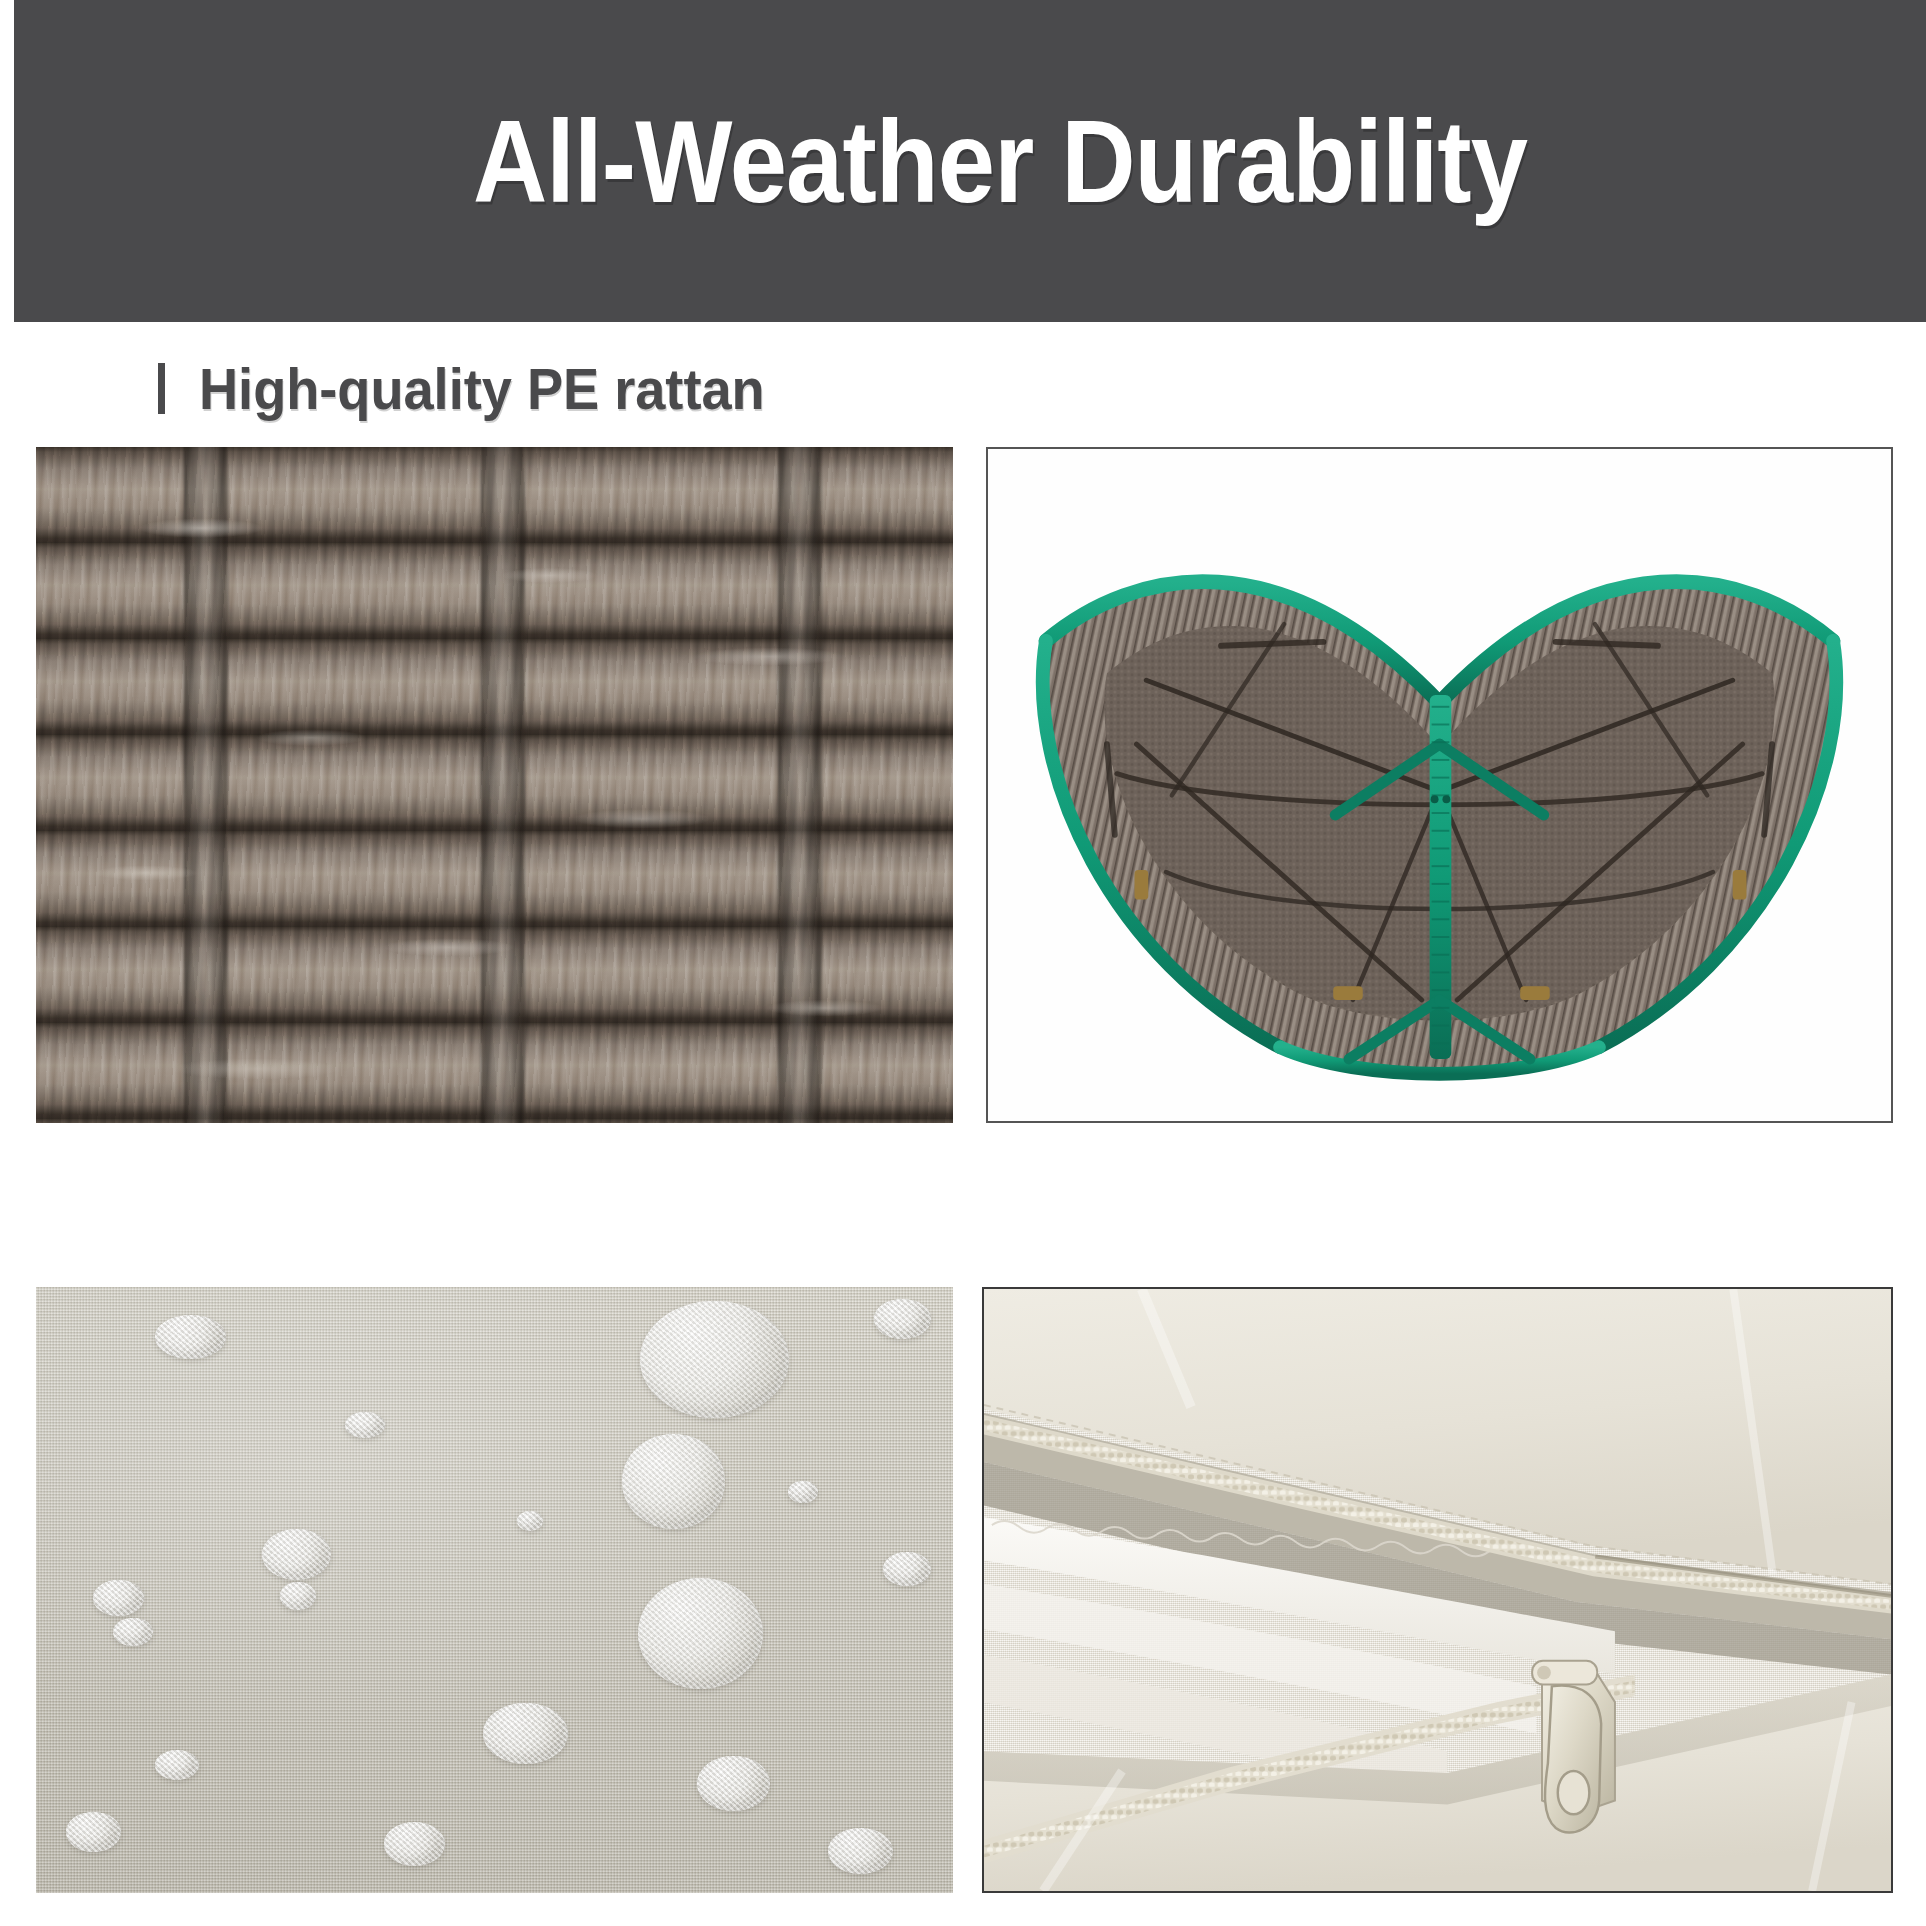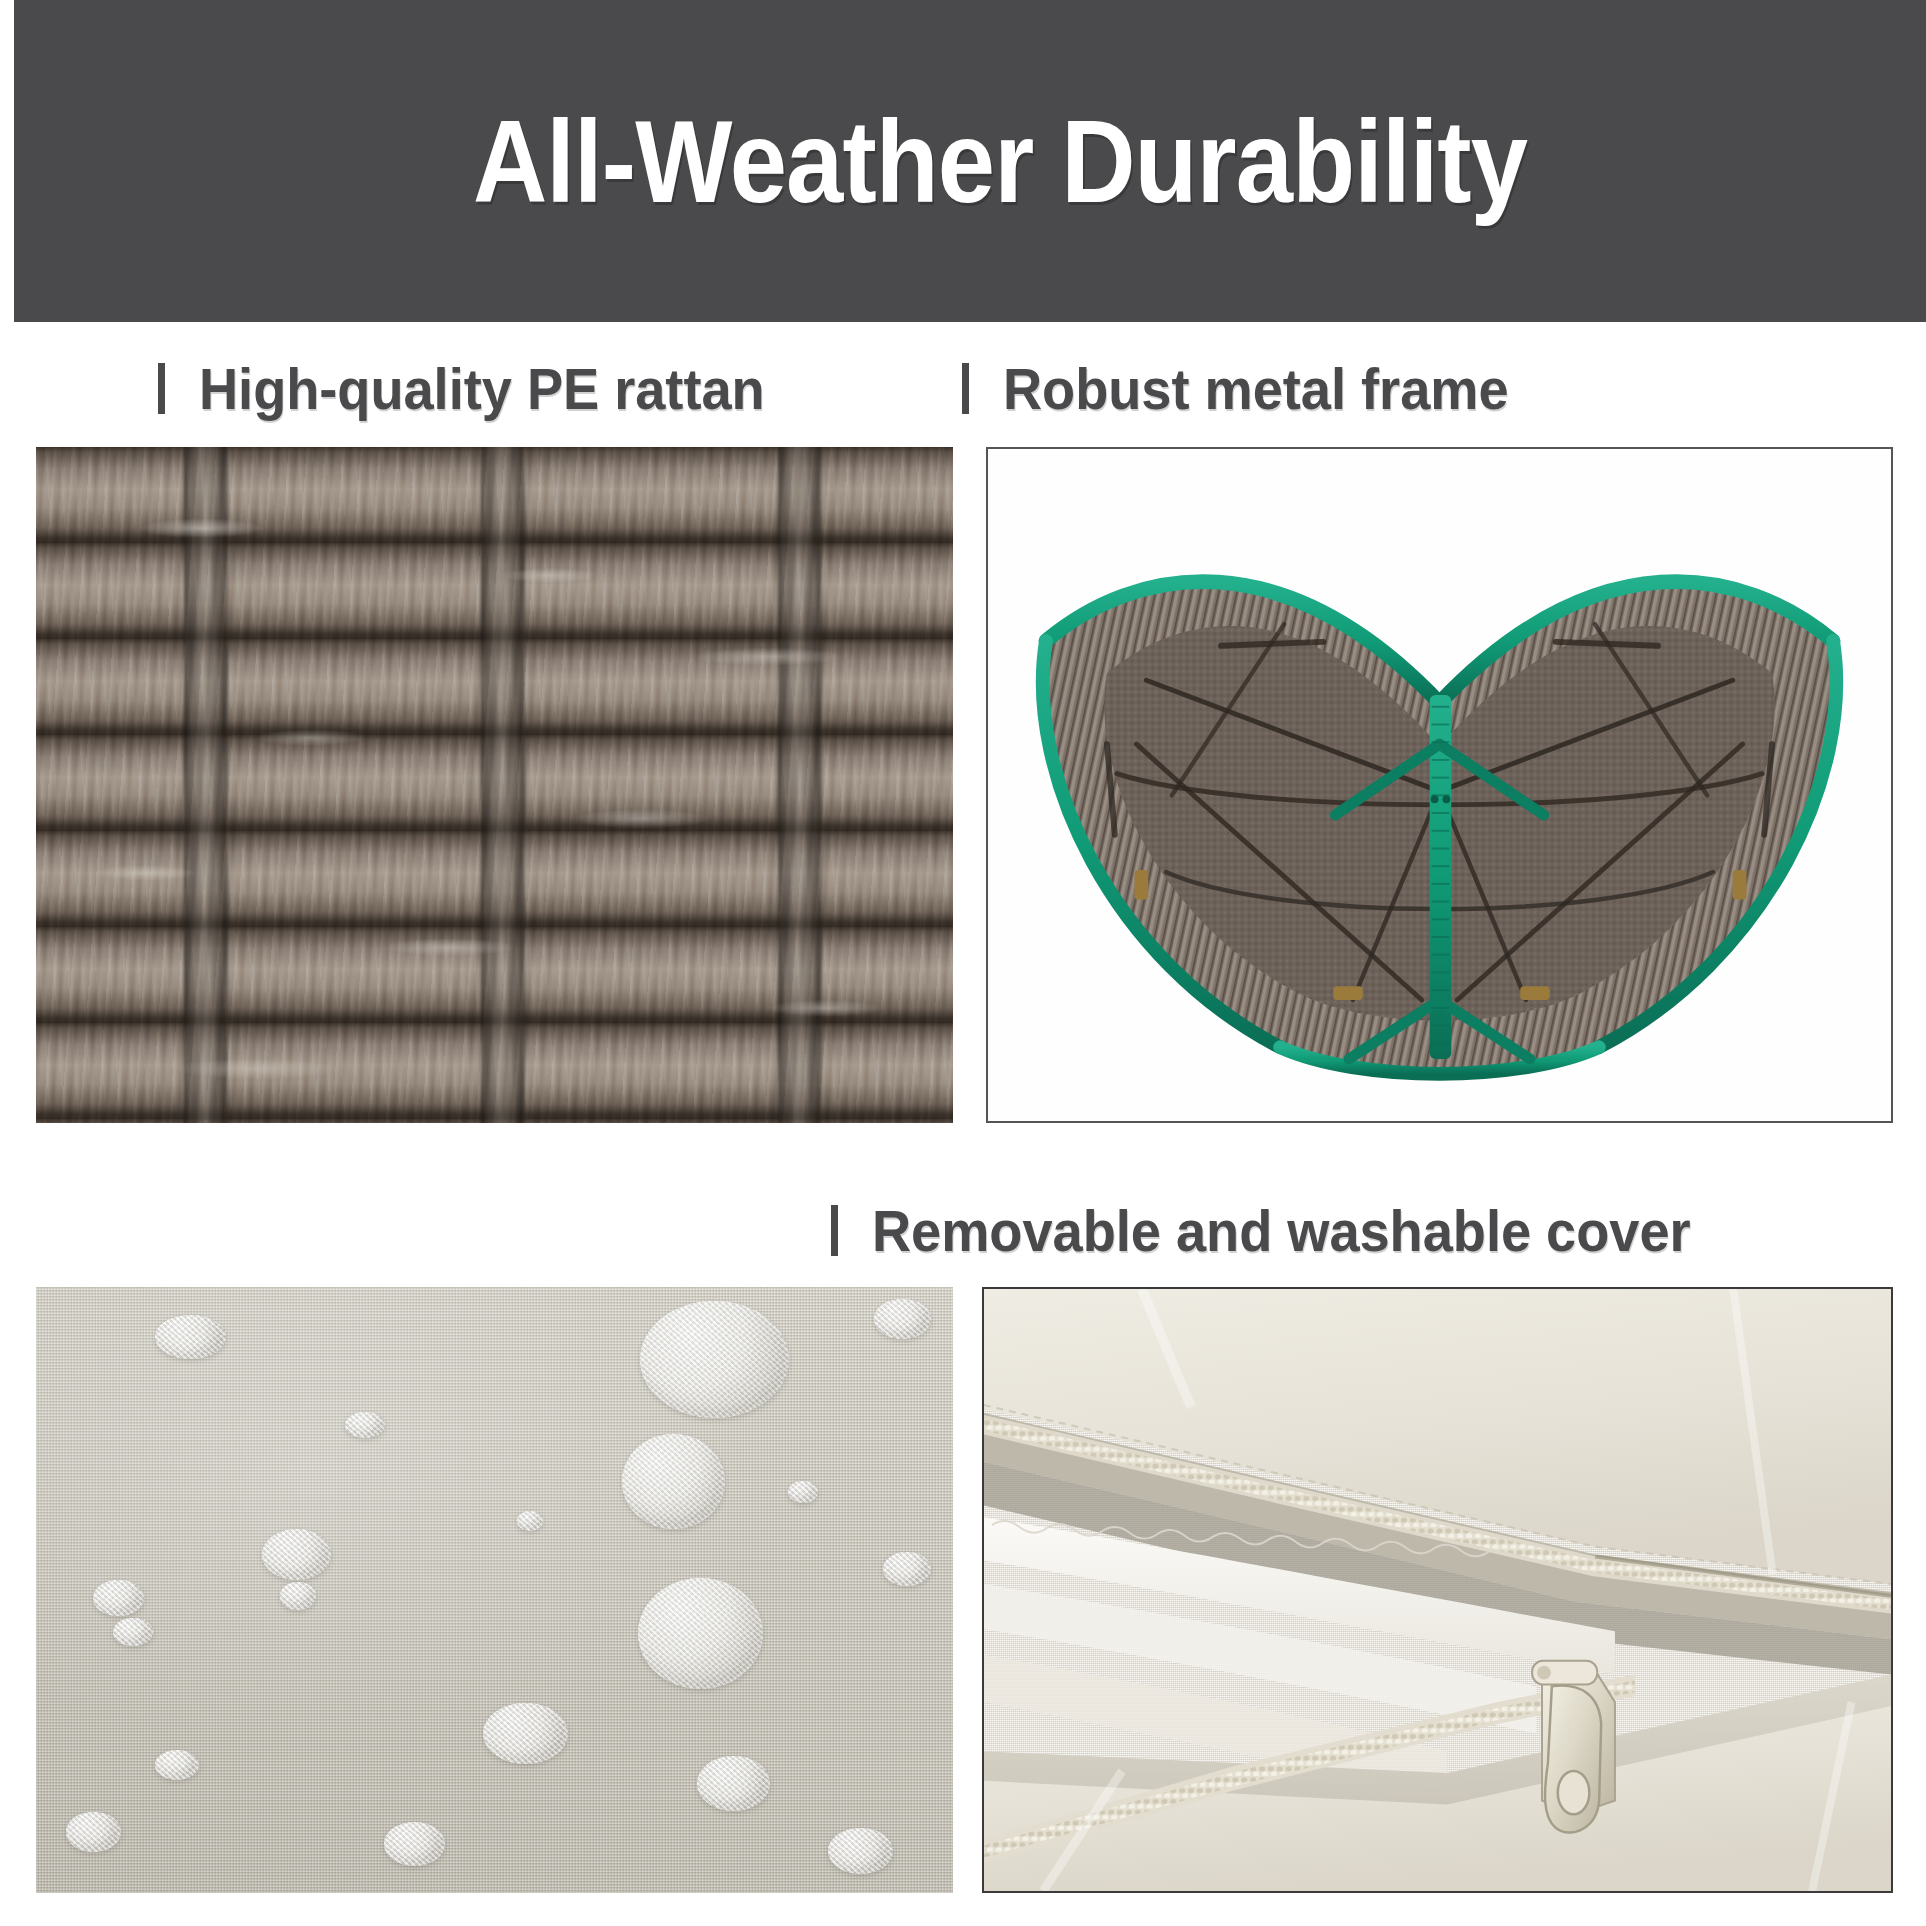--- a/index.html
+++ b/index.html
@@ -189,30 +189,22 @@
 
   <div class="banner">
     <div class="banner-title">All-Weather Durability</div>
   </div>
 
   <div class="lbl" id="lbl-rattan">
     <span class="bar"></span>
     <span class="txt">High-quality PE rattan</span>
   </div>
 
-  <div class="lbl" id="lbl-frame">
-    <span class="bar"></span>
-    <span class="txt">Robust metal frame</span>
-  </div>
-
-
-  <div class="lbl" id="lbl-cover">
-    <span class="bar"></span>
-    <span class="txt">Removable and washable cover</span>
-  </div>
+
+
 
   <div class="panel" id="panel-rattan">
     <div class="rattan"></div>
     <div class="rattan-grain"></div>
     <div class="rattan-vert"></div>
     <div class="rattan-mottle"></div>
     <span class="sr">Close-up of gray-brown PE rattan basket weave with horizontal strands and vertical spacers</span>
   </div>
 
   <div class="panel" id="panel-frame">

